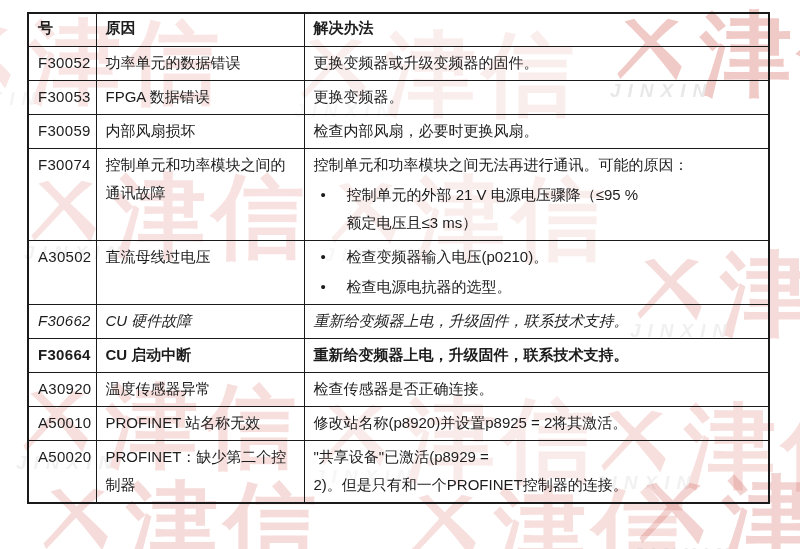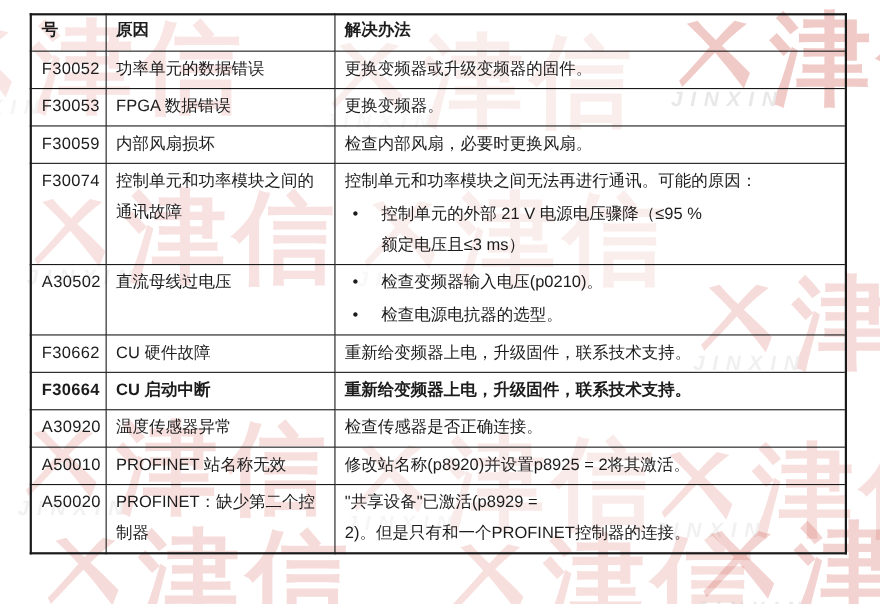--- a/index.html
+++ b/index.html
@@ -214,21 +214,21 @@
             <div class="sol-item bulleted">
               <span class="bullet">•</span>
               <span class="sol-text">检查变频器输入电压(p0210)。</span>
             </div>
             <div class="sol-item bulleted">
               <span class="bullet">•</span>
               <span class="sol-text">检查电源电抗器的选型。</span>
             </div>
           </td>
     </tr>
-        <tr style="height: 30px;">
+        <tr style="height: 30px; font-style: italic;">
       <td class="code-cell">F30662</td>
       <td class="cause-cell">CU 硬件故障</td>
       <td class="sol-cell">
             <div class="sol-item">重新给变频器上电，升级固件，联系技术支持。</div>
           </td>
     </tr>
         <tr style="height: 29px; font-weight: bold;">
       <td class="code-cell">F30664</td>
       <td class="cause-cell">CU 启动中断</td>
       <td class="sol-cell">

